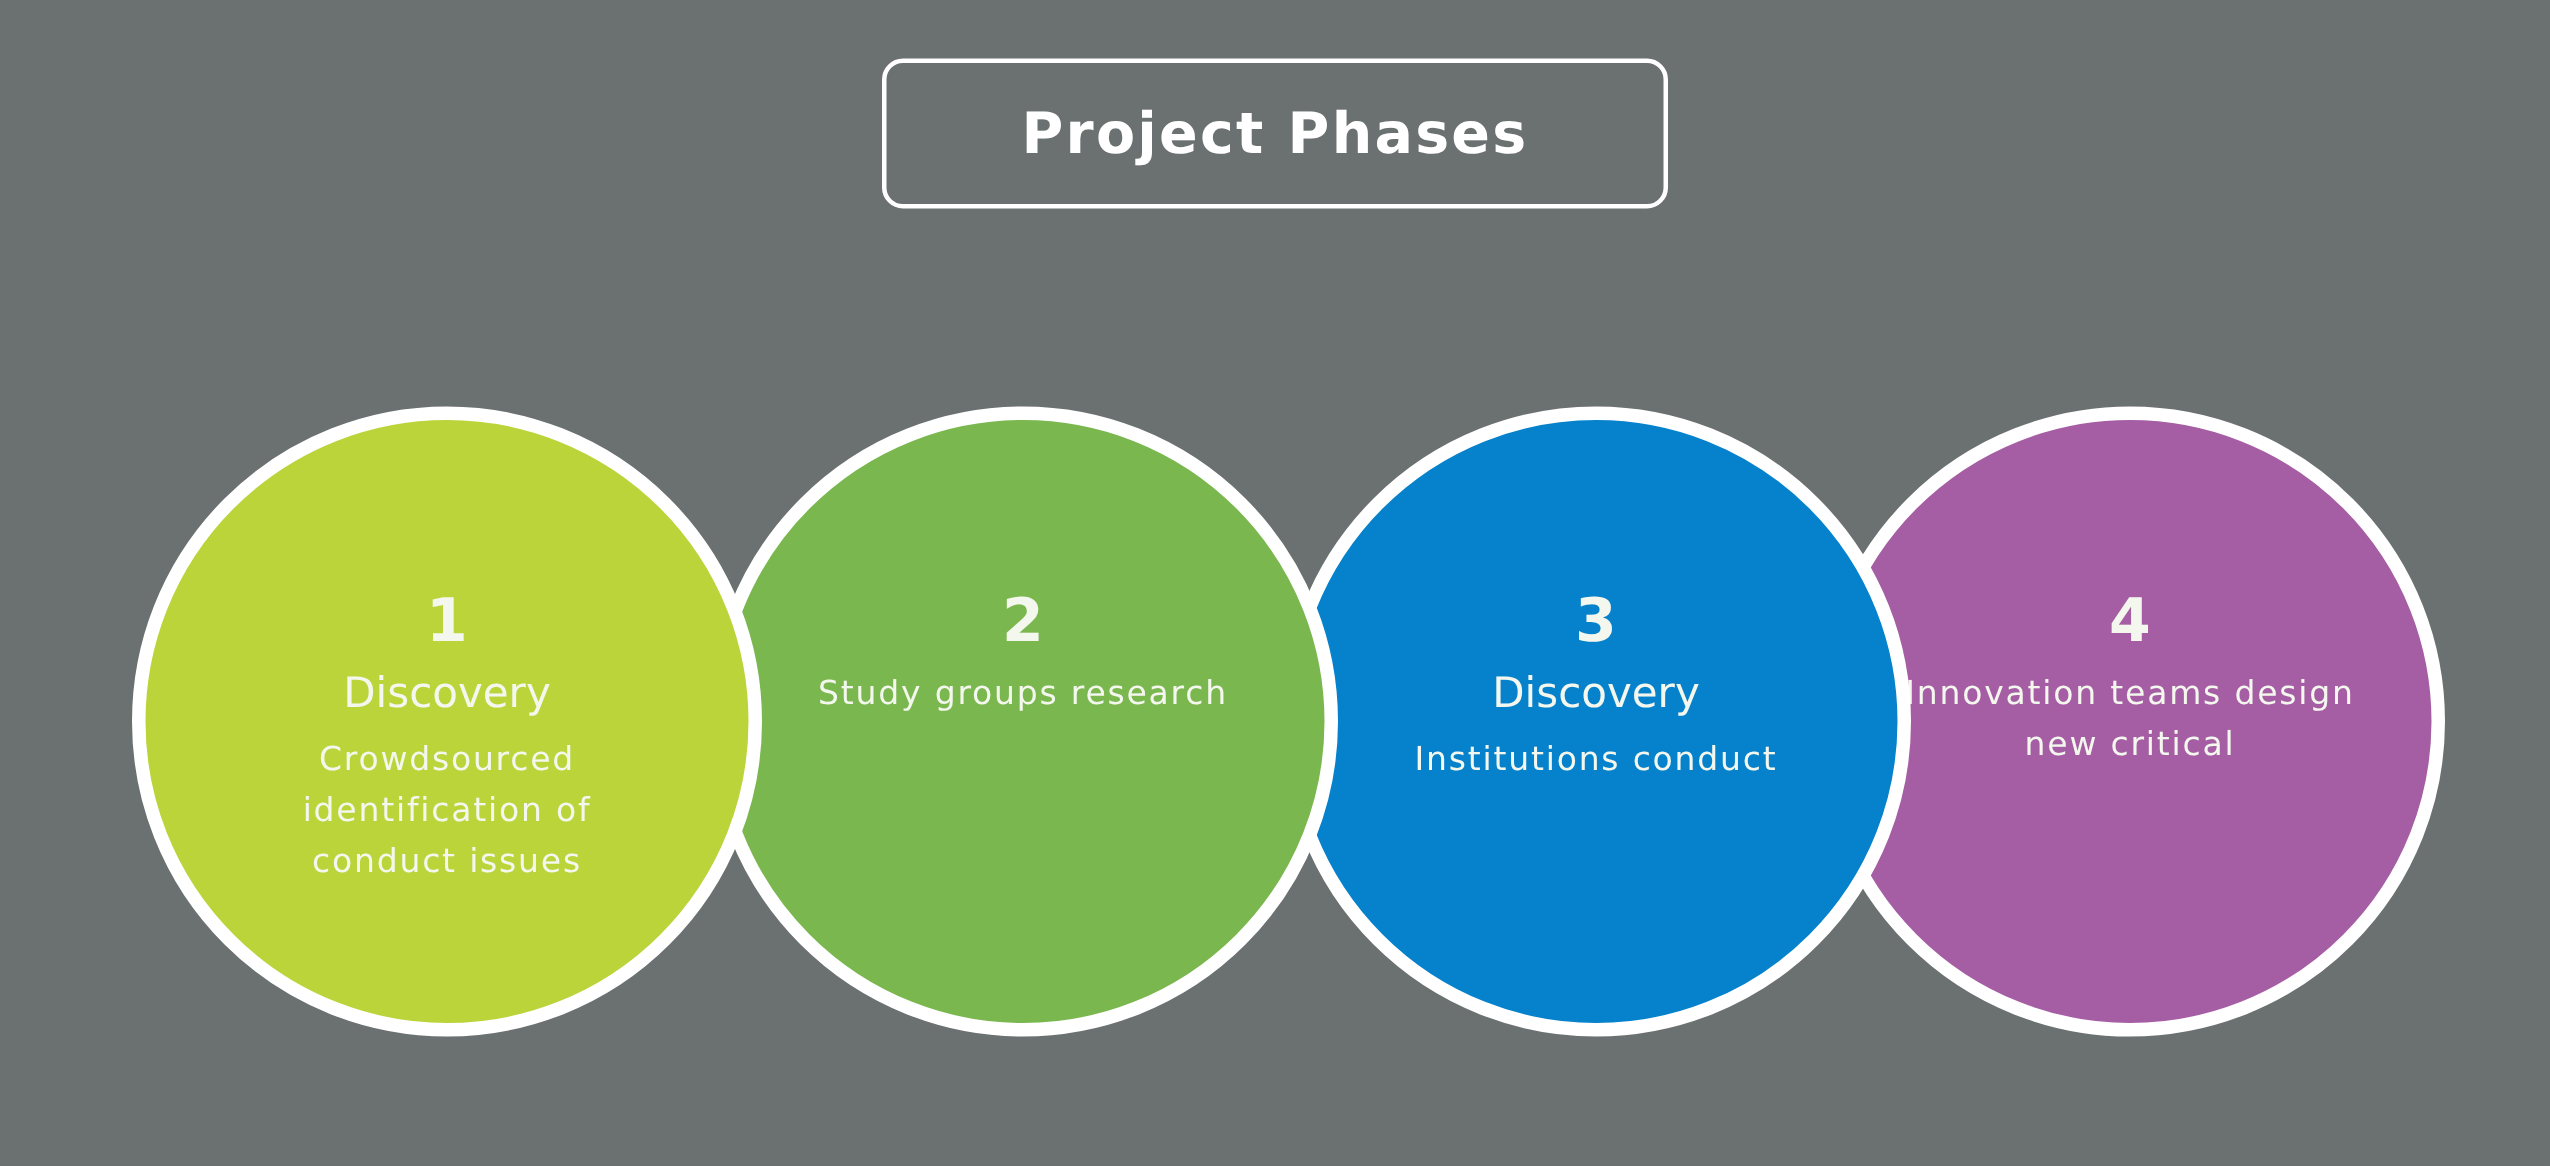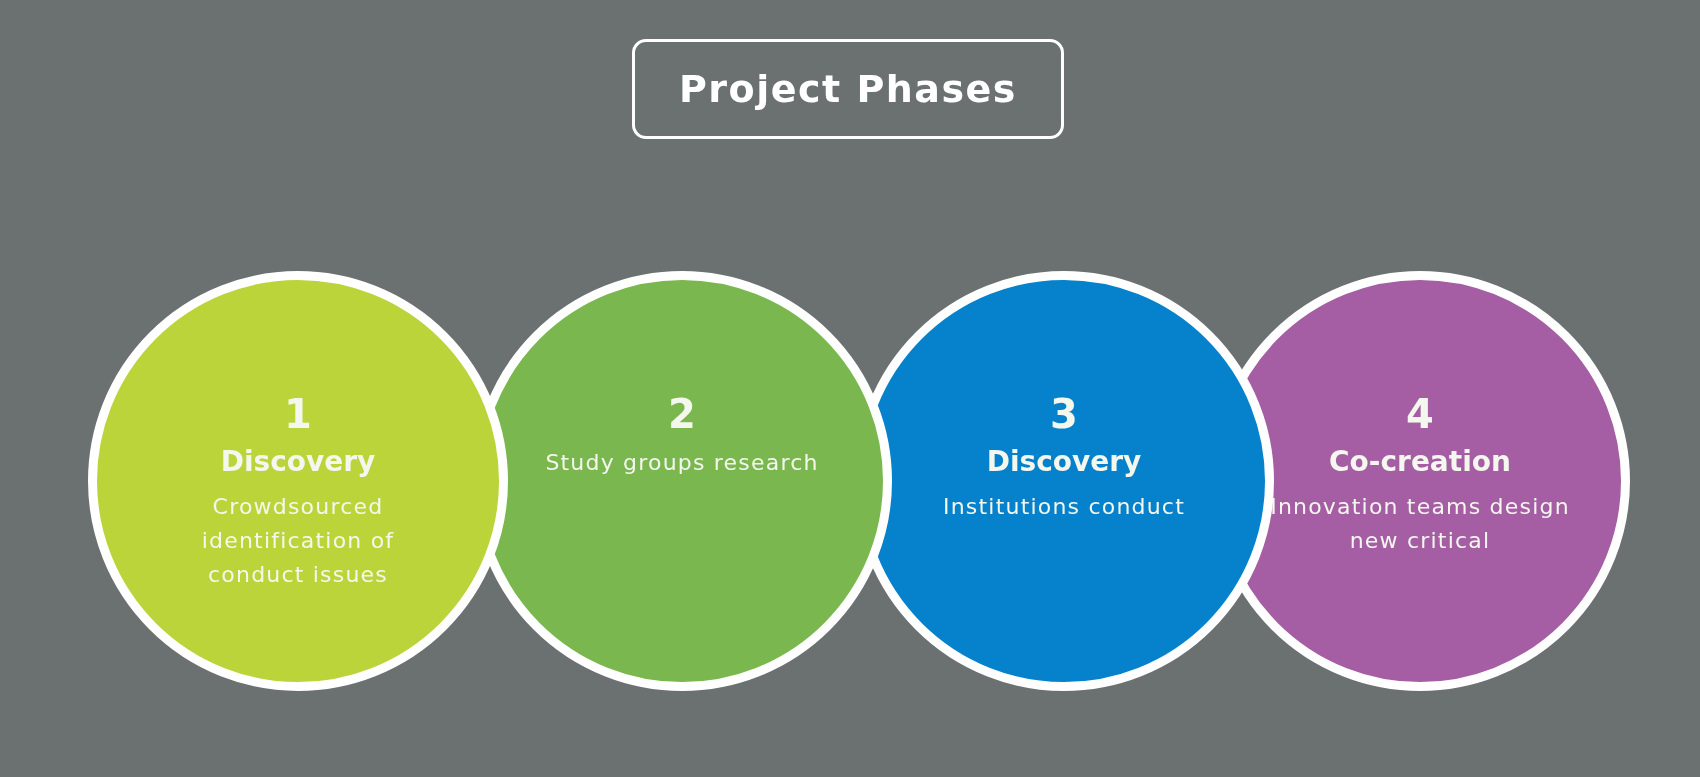--- a/index.html
+++ b/index.html
@@ -3,50 +3,49 @@
 <meta charset="utf-8">
 <style>
   html, body { margin:0; padding:0; }
   body {
     width:1700px; height:777px; overflow:hidden;
     background:#6b7070;
     font-family:"DejaVu Sans", sans-serif;
     position:relative;
   }
   .title-box {
-    position:absolute; left:588px; top:39px; width:432px; height:100px;
+    position:absolute; left:588px; top:39px; width:524px; height:100px;
     box-sizing:border-box; border:3px solid #ffffff; border-radius:14px;
     display:flex; align-items:center; justify-content:center;
-    color:#ffffff; font-size:38px; letter-spacing:1.5px; font-weight:bold;margin-left:44px;
+    color:#ffffff; font-size:38px; letter-spacing:1.5px; font-weight:bold;
   }
   .circle {
     position:absolute; width:420px; height:420px; border-radius:50%;
     box-sizing:border-box; border:9px solid #ffffff;
     top:271px;
     color:#f4f7ee; text-align:center;
   }
   .circle .inner {
     position:absolute; left:0; right:0; top:112px;
     display:flex; flex-direction:column; align-items:center;
   }
   .num { font-size:40px; font-weight:bold; line-height:44px; margin-bottom:10px; }
-  .name { font-size:28px; font-weight:bold; line-height:32px; margin-bottom:12px; }
+  .name { font-size:28px; font-weight:normal; line-height:32px; margin-bottom:12px; }
   .desc { font-size:22px; font-weight:normal; line-height:34px; letter-spacing:1.2px; }
 </style>
 </head>
 <body>
 
 <div class="title-box">
   <span>Project Phases</span>
 </div>
 
 <div class="circle" style="left:1210px; z-index:1; background:#a55ea4;">
   <div class="inner">
     <div class="num">4</div>
-    <div class="name">Co-creation</div>
     <div class="desc">Innovation teams design</div>
     <div class="desc">new critical</div>
   </div>
 </div>
 
 <div class="circle" style="left:854px; z-index:2; background:#0582cb;">
   <div class="inner">
     <div class="num">3</div>
     <div class="name">Discovery</div>
     <div class="desc">Institutions conduct</div>

